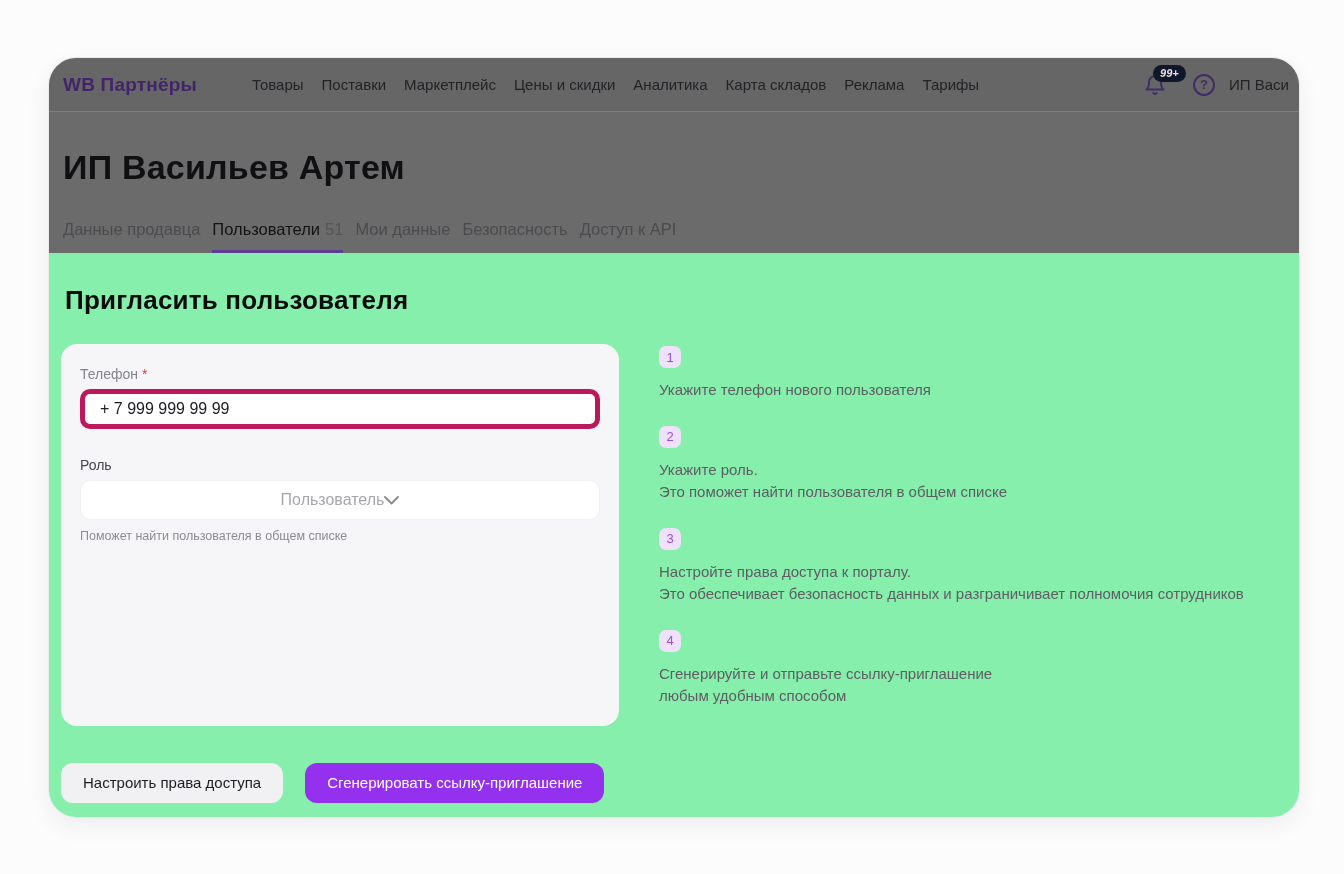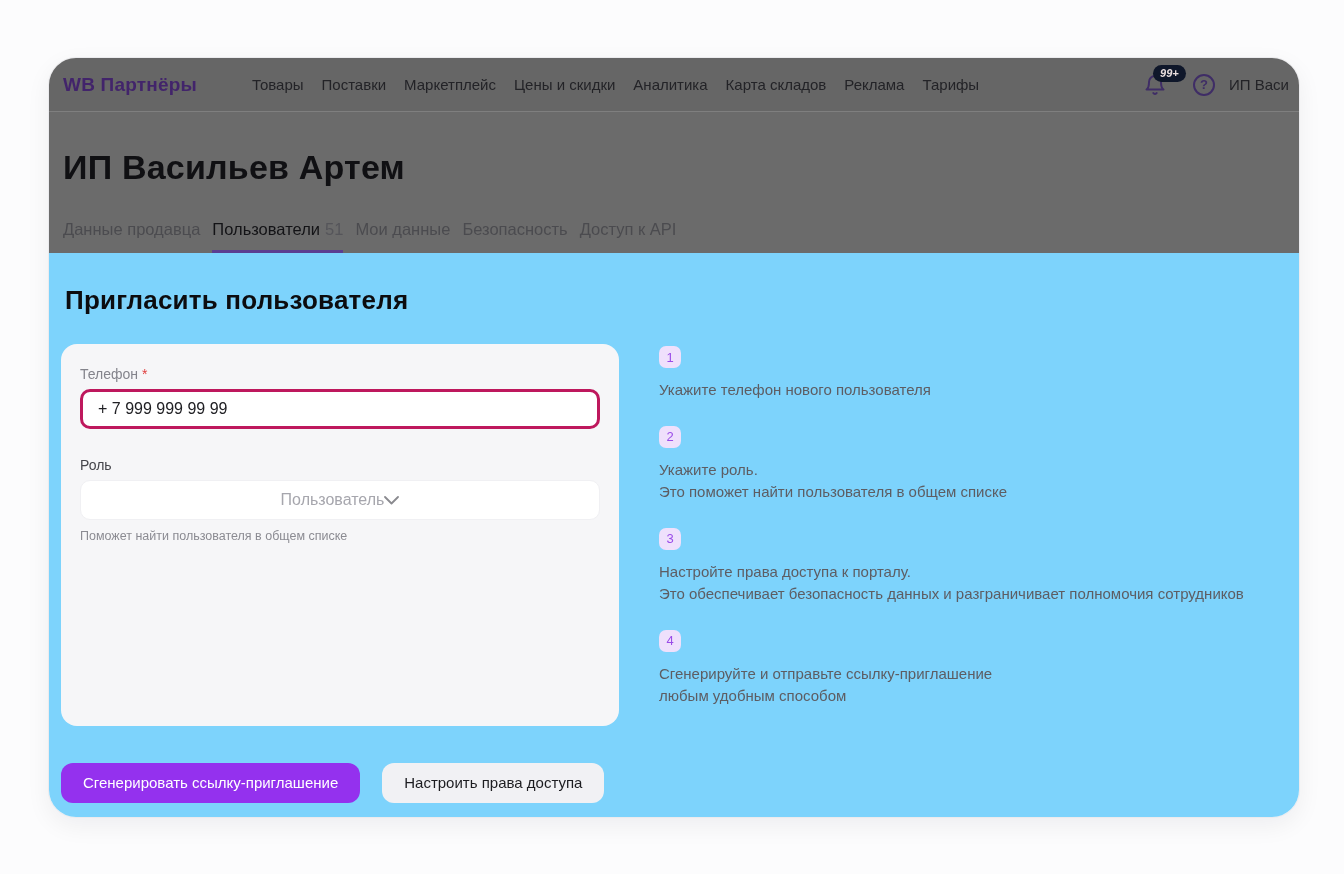--- a/index.html
+++ b/index.html
@@ -54,38 +54,38 @@
     padding: 36px 14px 0 14px;
     display: flex; flex-direction: column;
   }
   .page-title { font-size: 34px; font-weight: 700; color: #101013; letter-spacing: 0.2px; }
   .tabs { display: flex; gap: 12px; margin-top: auto; }
   .tab { font-size: 16.5px; color: #4b4b4f; padding-bottom: 11px; border-bottom: 3px solid transparent; cursor: pointer; }
   .tab.active { color: #131316; font-weight: 500; border-bottom-color: #5b3e91; }
   .tab .count { color: #55555a; font-weight: 400; margin-left: 5px; }
 
   
-  .main { padding: 32px 8px 20px 12px; background: #7dd3fc; }
+  .main { padding: 32px 8px 20px 12px; background: #86efac; }
   .main-heading { font-size: 26px; font-weight: 700; color: #0c0c0f; margin: 0 0 28px 4px; letter-spacing: 0.2px; }
 
   .columns { display: flex; gap: 40px; }
 
   .form-panel {
     width: 558px; height: 382px;
     background: #f6f6f8;
     border-radius: 16px;
     padding: 22px 19px;
     flex-shrink: 0;
   }
   .field-label { font-size: 14px; color: #84848c; margin-bottom: 7px; }
   .field-label.dark { color: #45454b; }
   .req { color: #e03d3d; }
   .text-input {
     width: 100%; height: 40px;
-    background: #ffffff; border: 3px solid #be185d; border-radius: 10px;
+    background: #ffffff; border: 5px solid #be185d; border-radius: 10px;
     font-size: 16px; color: #202024;
     padding: 0 15px;
     display: flex; align-items: center;
   }
   .role-block { margin-top: 28px; }
   .select-input {
     width: 100%; height: 40px;
     background: #ffffff; border: 1px solid #f0f0f3; border-radius: 10px;
     font-size: 16px; color: #a6a6ad;
     padding: 0 16px;
@@ -198,18 +198,18 @@
         </div>
         <div class="step">
           <div class="step-badge">4</div>
           <div class="step-text">Сгенерируйте и отправьте ссылку-приглашение
 любым удобным способом</div>
         </div>
       </aside>
     </div>
 
     <div class="actions">
+      <button class="btn btn-secondary">Настроить права доступа</button>
       <button class="btn btn-primary">Сгенерировать ссылку-приглашение</button>
-      <button class="btn btn-secondary">Настроить права доступа</button>
     </div>
   </main>
 
 </div>
 
 </body></html>

